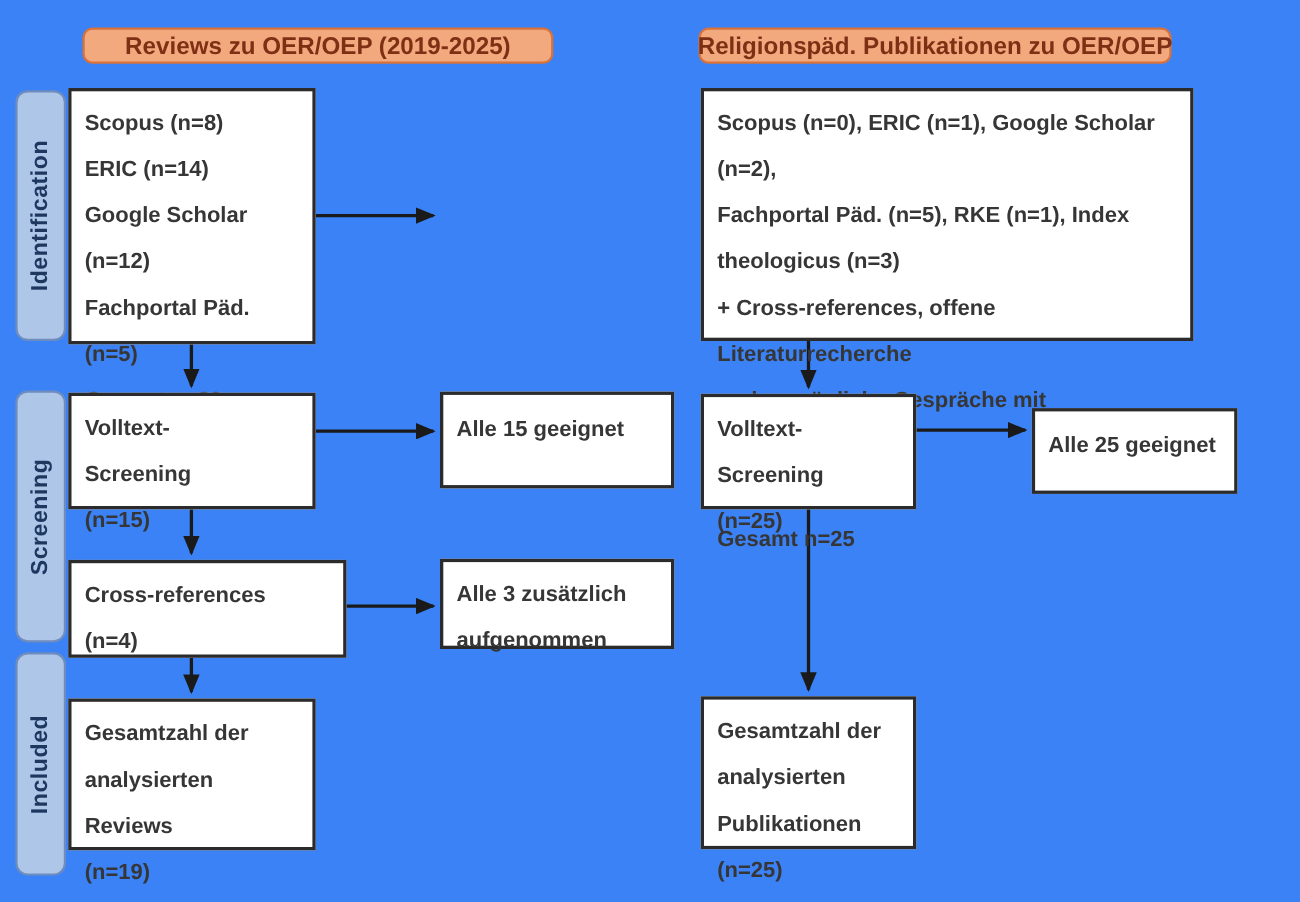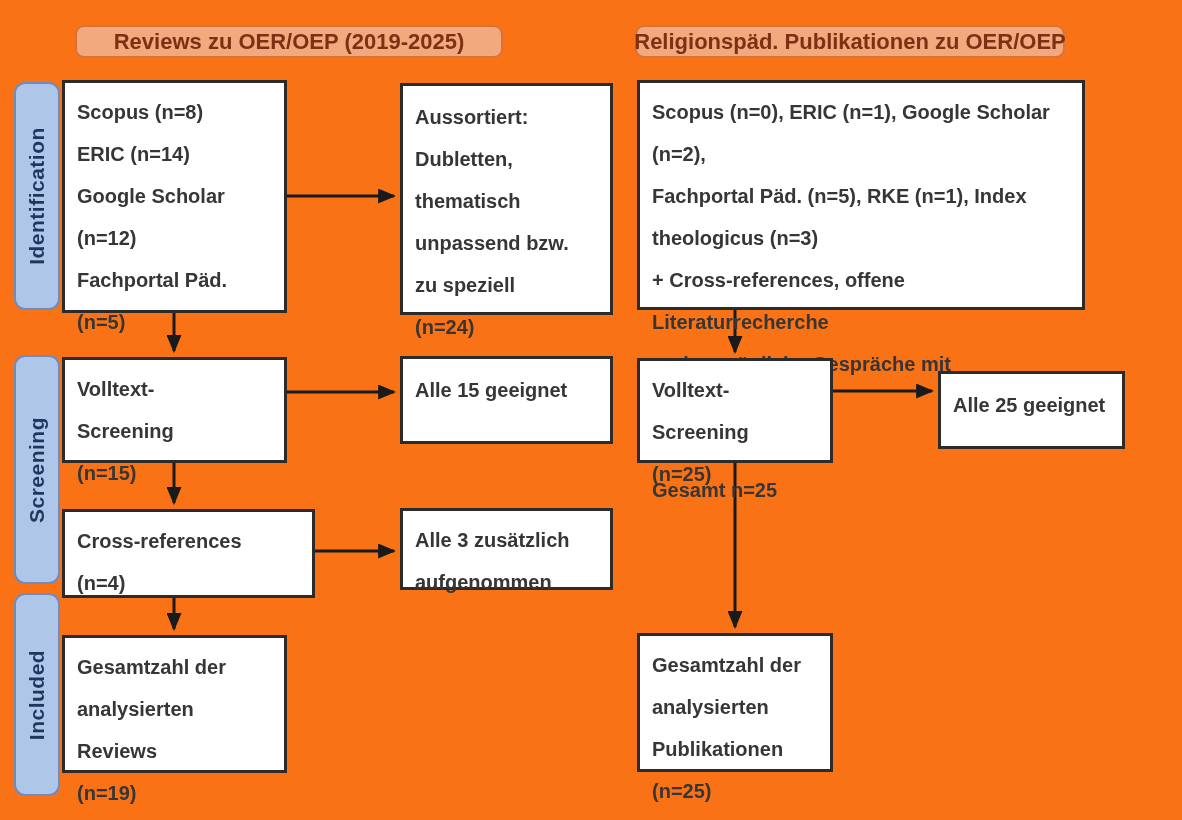--- a/index.html
+++ b/index.html
@@ -2,21 +2,21 @@
 <html style="--header-fill: #F2A97E; --header-border: #D97238; --header-text: #7F3014; --stage-fill: #AEC6E8; --stage-border: #6E8CBE; --stage-text: #1E375F; --box-border: #2B2B2B; --box-text: #363636; --arrow: #1A1A1A;"><head>
 <meta charset="utf-8">
 <style>
   :root{
     --header-fill:#F2A97E; --header-border:#D97238; --header-text:#7F3014;
     --stage-fill:#AEC6E8;  --stage-border:#6E8CBE;  --stage-text:#1E375F;
     --box-border:#2B2B2B;  --box-text:#363636;      --arrow:#1A1A1A;
   }
   html,body{margin:0;padding:0;background:#FFFFFF;}
   .canvas{
-    position:relative;width:1182px;height:820px;background:#f97316;
+    position:relative;width:1182px;height:820px;background:#3b82f6;
     font-family:"Liberation Sans","DejaVu Sans",sans-serif;overflow:hidden;
   }
   .arrows{position:absolute;left:0;top:0;width:1182px;height:820px;pointer-events:none;}
   .ar{stroke:var(--arrow);stroke-width:3;}
   .hdr{
     position:absolute;box-sizing:border-box;height:33px;
     background:var(--header-fill);border:2.5px solid var(--header-border);border-radius:9px;
     color:var(--header-text);font-size:22px;font-weight:700;
     display:flex;align-items:center;justify-content:center;white-space:nowrap;
   }
@@ -71,26 +71,20 @@
     <span class="rot">Included</span>
   </div>
 
   <div class="box" style="left:62px;top:80px;width:225px;height:233px;">Scopus (n=8)
 ERIC (n=14)
 Google Scholar
 (n=12)
 Fachportal Päd.
 (n=5)
 Gesamt n=39</div>
-  <div class="box" style="left:400px;top:83px;width:213px;height:232px;padding-top:10px;">Aussortiert:
-Dubletten,
-thematisch
-unpassend bzw.
-zu speziell
-(n=24)</div>
   <div class="box" style="left:62px;top:357px;width:225px;height:106px;">Volltext-
 Screening
 (n=15)</div>
   <div class="box" style="left:400px;top:356px;width:213px;height:88px;padding-top:10px;">Alle 15 geeignet</div>
   <div class="box" style="left:62px;top:509px;width:253px;height:89px;">Cross-references
 (n=4)</div>
   <div class="box" style="left:400px;top:508px;width:213px;height:82px;">Alle 3 zusätzlich
 aufgenommen</div>
   <div class="box" style="left:62px;top:635px;width:225px;height:138px;">Gesamtzahl der
 analysierten

